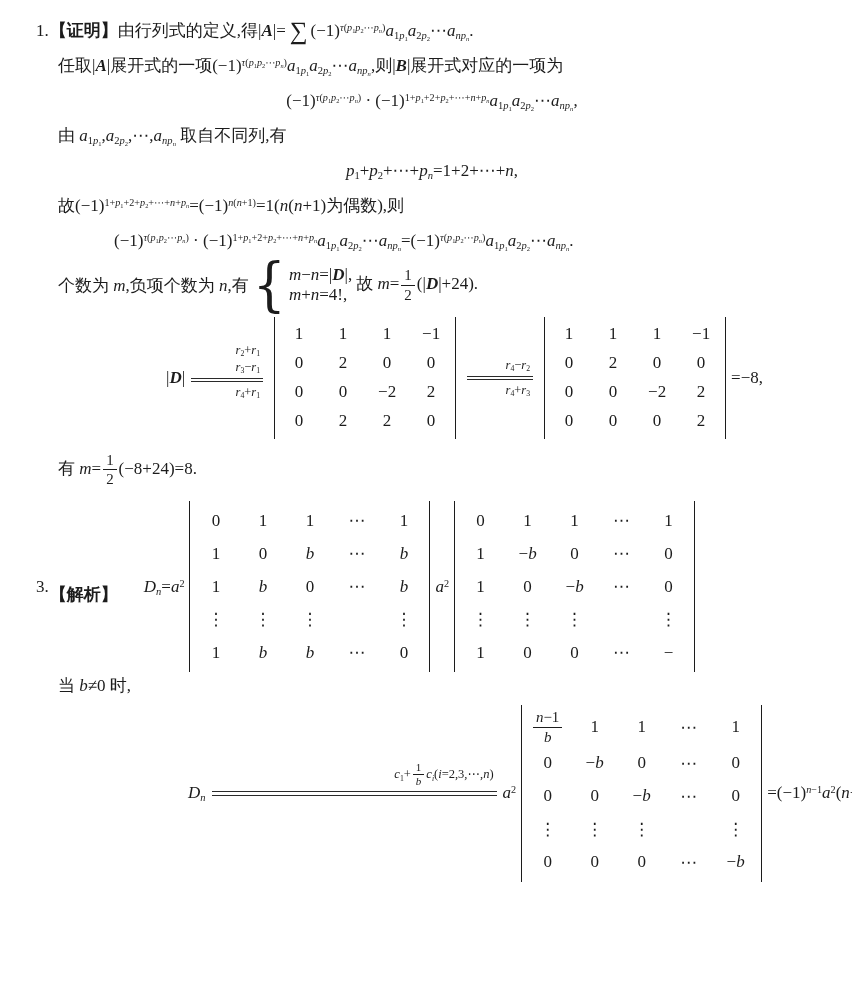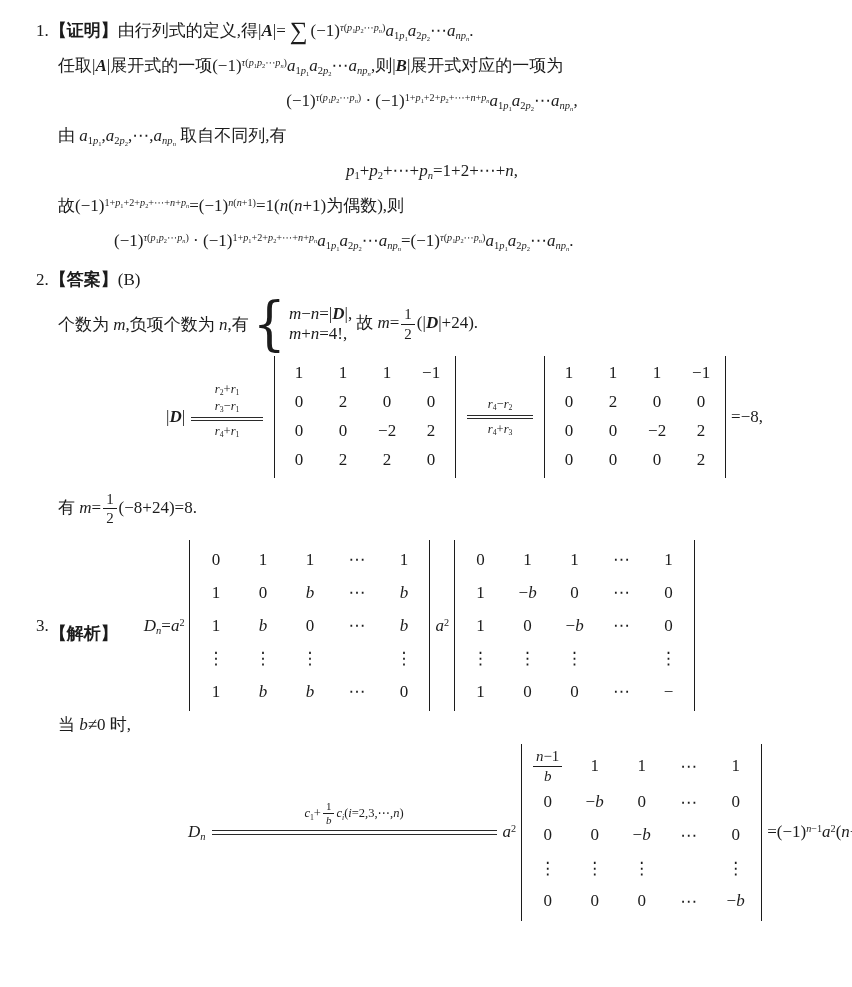--- a/index.html
+++ b/index.html
@@ -31,21 +31,21 @@
   .eqrow{display:flex;align-items:center;font-size:17px;white-space:nowrap;}
   .det{display:inline-flex;flex-direction:column;justify-content:center;
        border-left:1.5px solid #1c1c1c;border-right:1.5px solid #1c1c1c;
        padding:3px 2px;margin:0 5px;}
   .mrow{display:flex;}
   .mcell{display:flex;align-items:center;justify-content:center;}
   .det2 .mcell{width:44px;min-height:29px;}
   .det3 .mcell{width:47px;min-height:33px;}
 
   
-  .xeq{display:inline-flex;flex-direction:column;align-items:center;margin:0 6px;}
+  .xeq{display:inline-flex;flex-direction:column;align-items:flex-end;margin:0 6px;}
   .xeq .lbl{font-size:12.5px;line-height:1.35;white-space:nowrap;padding:0 3px;}
   .xeq .rule{align-self:stretch;height:2.5px;border-top:1px solid #2a2a2a;border-bottom:1px solid #2a2a2a;margin:2px 0;}
   .xeq.op1{transform:translateY(-6px);}
   .w1 .rule{min-width:72px;}
   .w2 .rule{min-width:66px;}
   .w3 .rule{min-width:180px;}
   .wb .rule{min-width:285px;}
   .ghost{visibility:hidden;}
 
   
@@ -79,23 +79,20 @@
   <div class="l center">
     <span class="m"><i>p</i><sub>1</sub>+<i>p</i><sub>2</sub>+⋯+<i>p</i><sub><i>n</i></sub>=1+2+⋯+<i>n</i>,</span>
   </div>
   <div class="l indent">
     <span class="m">故(−1)<sup>1+<i>p</i><sub>1</sub>+2+<i>p</i><sub>2</sub>+⋯+<i>n</i>+<i>p</i><sub><i>n</i></sub></sup>=(−1)<sup><i>n</i>(<i>n</i>+1)</sup>=1(<i>n</i>(<i>n</i>+1)为偶数),则</span>
   </div>
   <div class="l l7">
     <span class="m">(−1)<sup><i>τ</i>(<i>p</i><sub>1</sub><i>p</i><sub>2</sub>⋯<i>p</i><sub><i>n</i></sub>)</sup> · (−1)<sup>1+<i>p</i><sub>1</sub>+2+<i>p</i><sub>2</sub>+⋯+<i>n</i>+<i>p</i><sub><i>n</i></sub></sup><i>a</i><sub>1<i>p</i><sub>1</sub></sub><i>a</i><sub>2<i>p</i><sub>2</sub></sub>⋯<i>a</i><sub><i>n</i><i>p</i><sub><i>n</i></sub></sub>=(−1)<sup><i>τ</i>(<i>p</i><sub>1</sub><i>p</i><sub>2</sub>⋯<i>p</i><sub><i>n</i></sub>)</sup><i>a</i><sub>1<i>p</i><sub>1</sub></sub><i>a</i><sub>2<i>p</i><sub>2</sub></sub>⋯<i>a</i><sub><i>n</i><i>p</i><sub><i>n</i></sub></sub>.</span>
   </div>
 
-  <div class="l" style="margin-top:13px;">
-    <span class="num">2.</span><span class="tag">【答案】</span><span class="m">(B)</span>
-  </div>
   <div class="sysrow indent">
     <span class="m">个数为 <i>m</i>,负项个数为 <i>n</i>,有</span>
     <span class="sys">
       <span class="brace">{</span>
       <span class="sysl">
         <span class="m"><i>m</i>−<i>n</i>=|<b class="mbf"><i>D</i></b>|,</span>
         <span class="m"><i>m</i>+<i>n</i>=4!,</span>
       </span>
     </span>
     <span class="m">故 <i>m</i>=<span class="frac">

